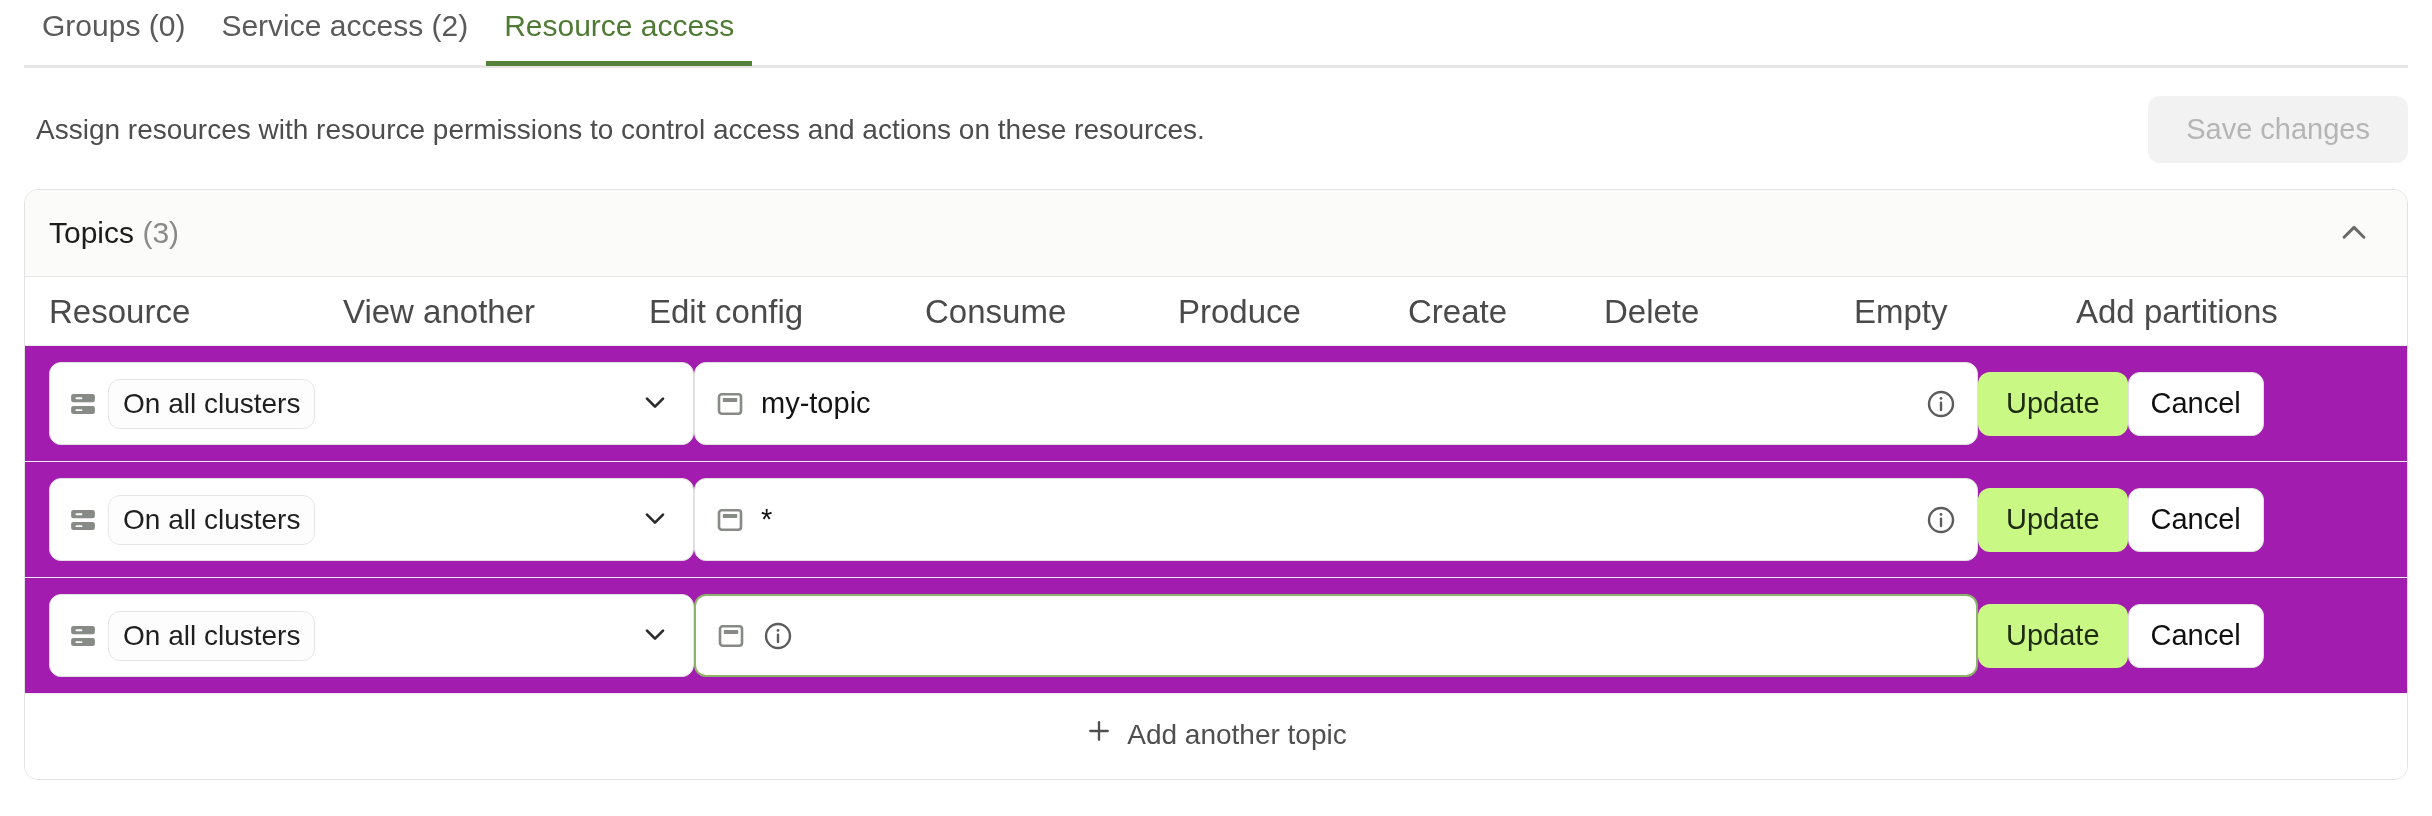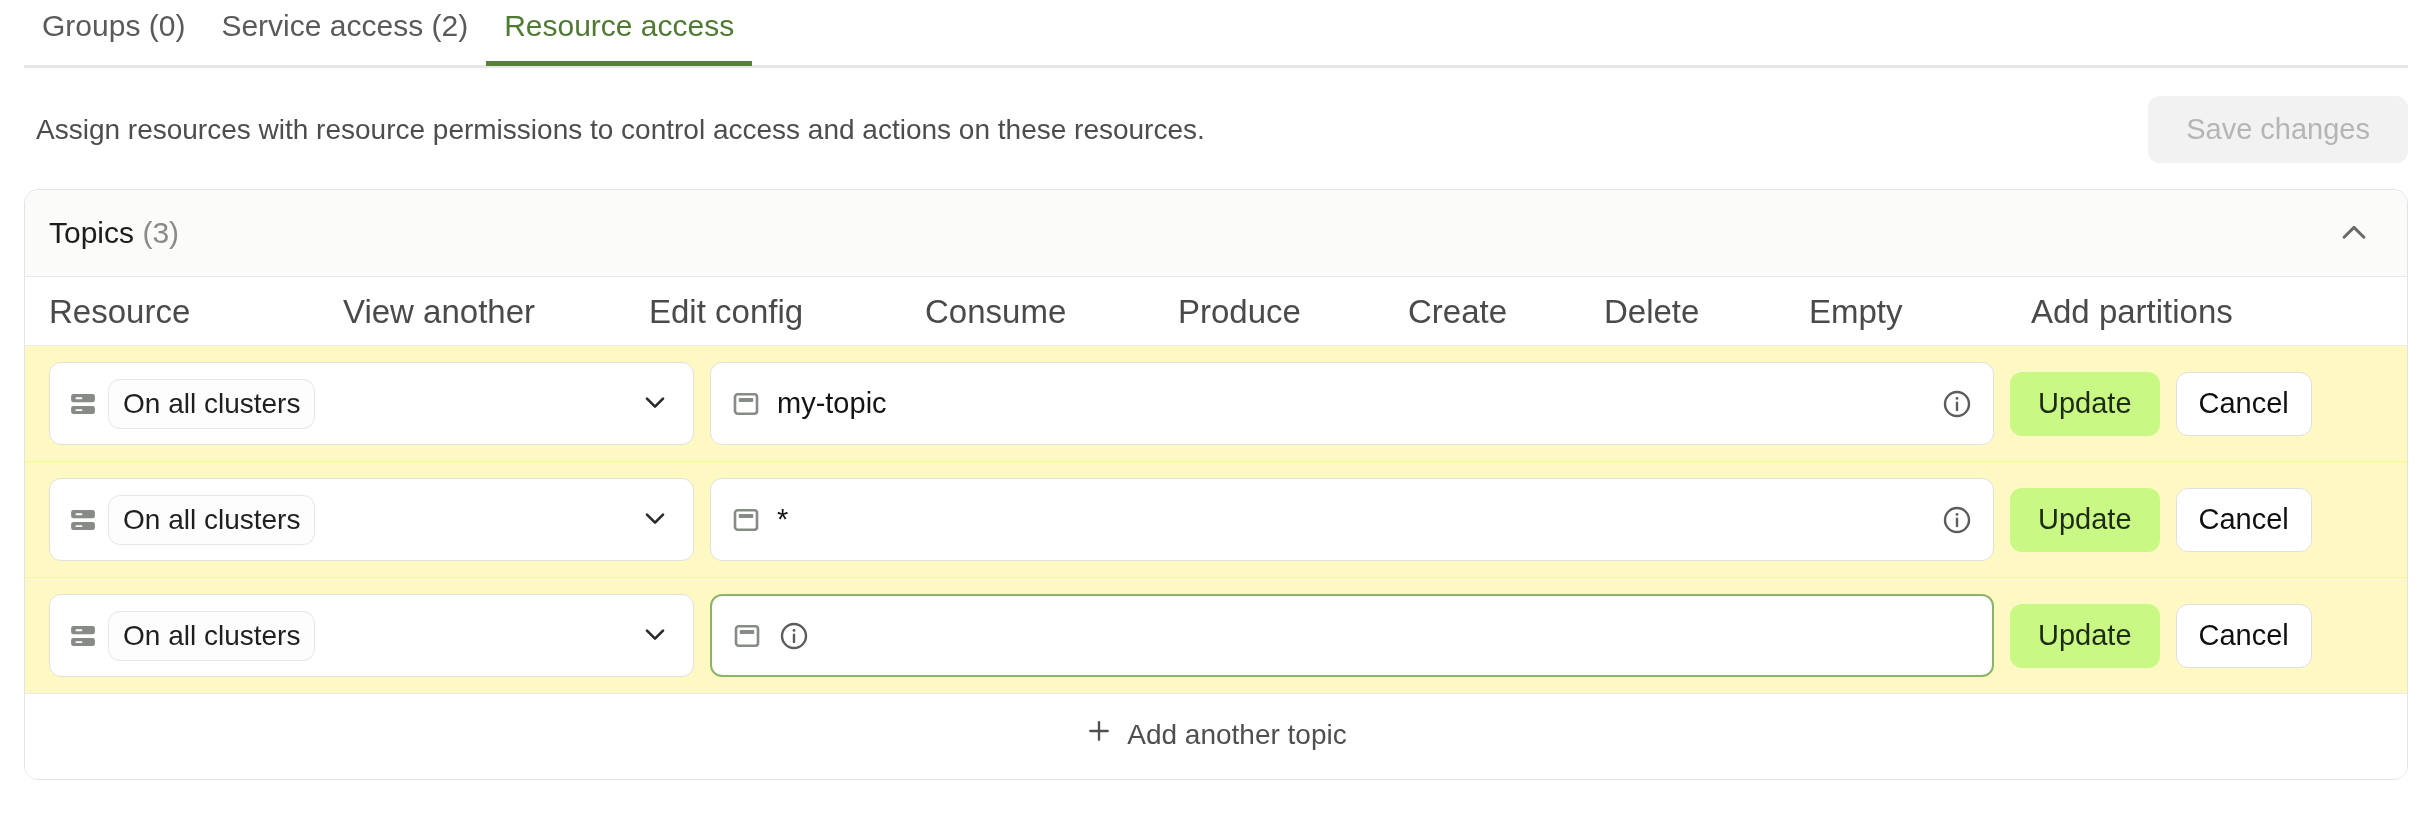--- a/index.html
+++ b/index.html
@@ -108,30 +108,29 @@
     border-bottom: 1.5px solid #ececec;
   }
   .col-head .c { flex: 0 0 auto; }
   .c-resource     { width: 318px; padding-left: 24px; }
   .c-viewconfig   { width: 290px; }
   .c-editconfig   { width: 276px; margin-left: 16px; }
   .c-consume      { width: 253px; }
   .c-produce      { width: 230px; }
   .c-create       { width: 196px; }
   .c-delete       { width: 205px; }
-  .c-empty        { width: 222px; }
+  .c-empty        { width: 222px; margin-left: 45px; }
   .c-addpart      { width: 220px; }
 
   .row {
     display: flex;
     align-items: center;
     padding: 16px 18px 16px 24px;
-    background: #fef9c3;
+    background: #a21caf;
     border-bottom: 1.5px solid #ececec;
-    gap: 16px;
   }
   .row:last-of-type { border-bottom: 1.5px solid #ececec; }
 
   .select-box {
     flex: 0 0 auto;
     width: 645px;
     height: 83px;
     background: #ffffff;
     border: 1.5px solid #e0e0e0;
     border-radius: 12px;

